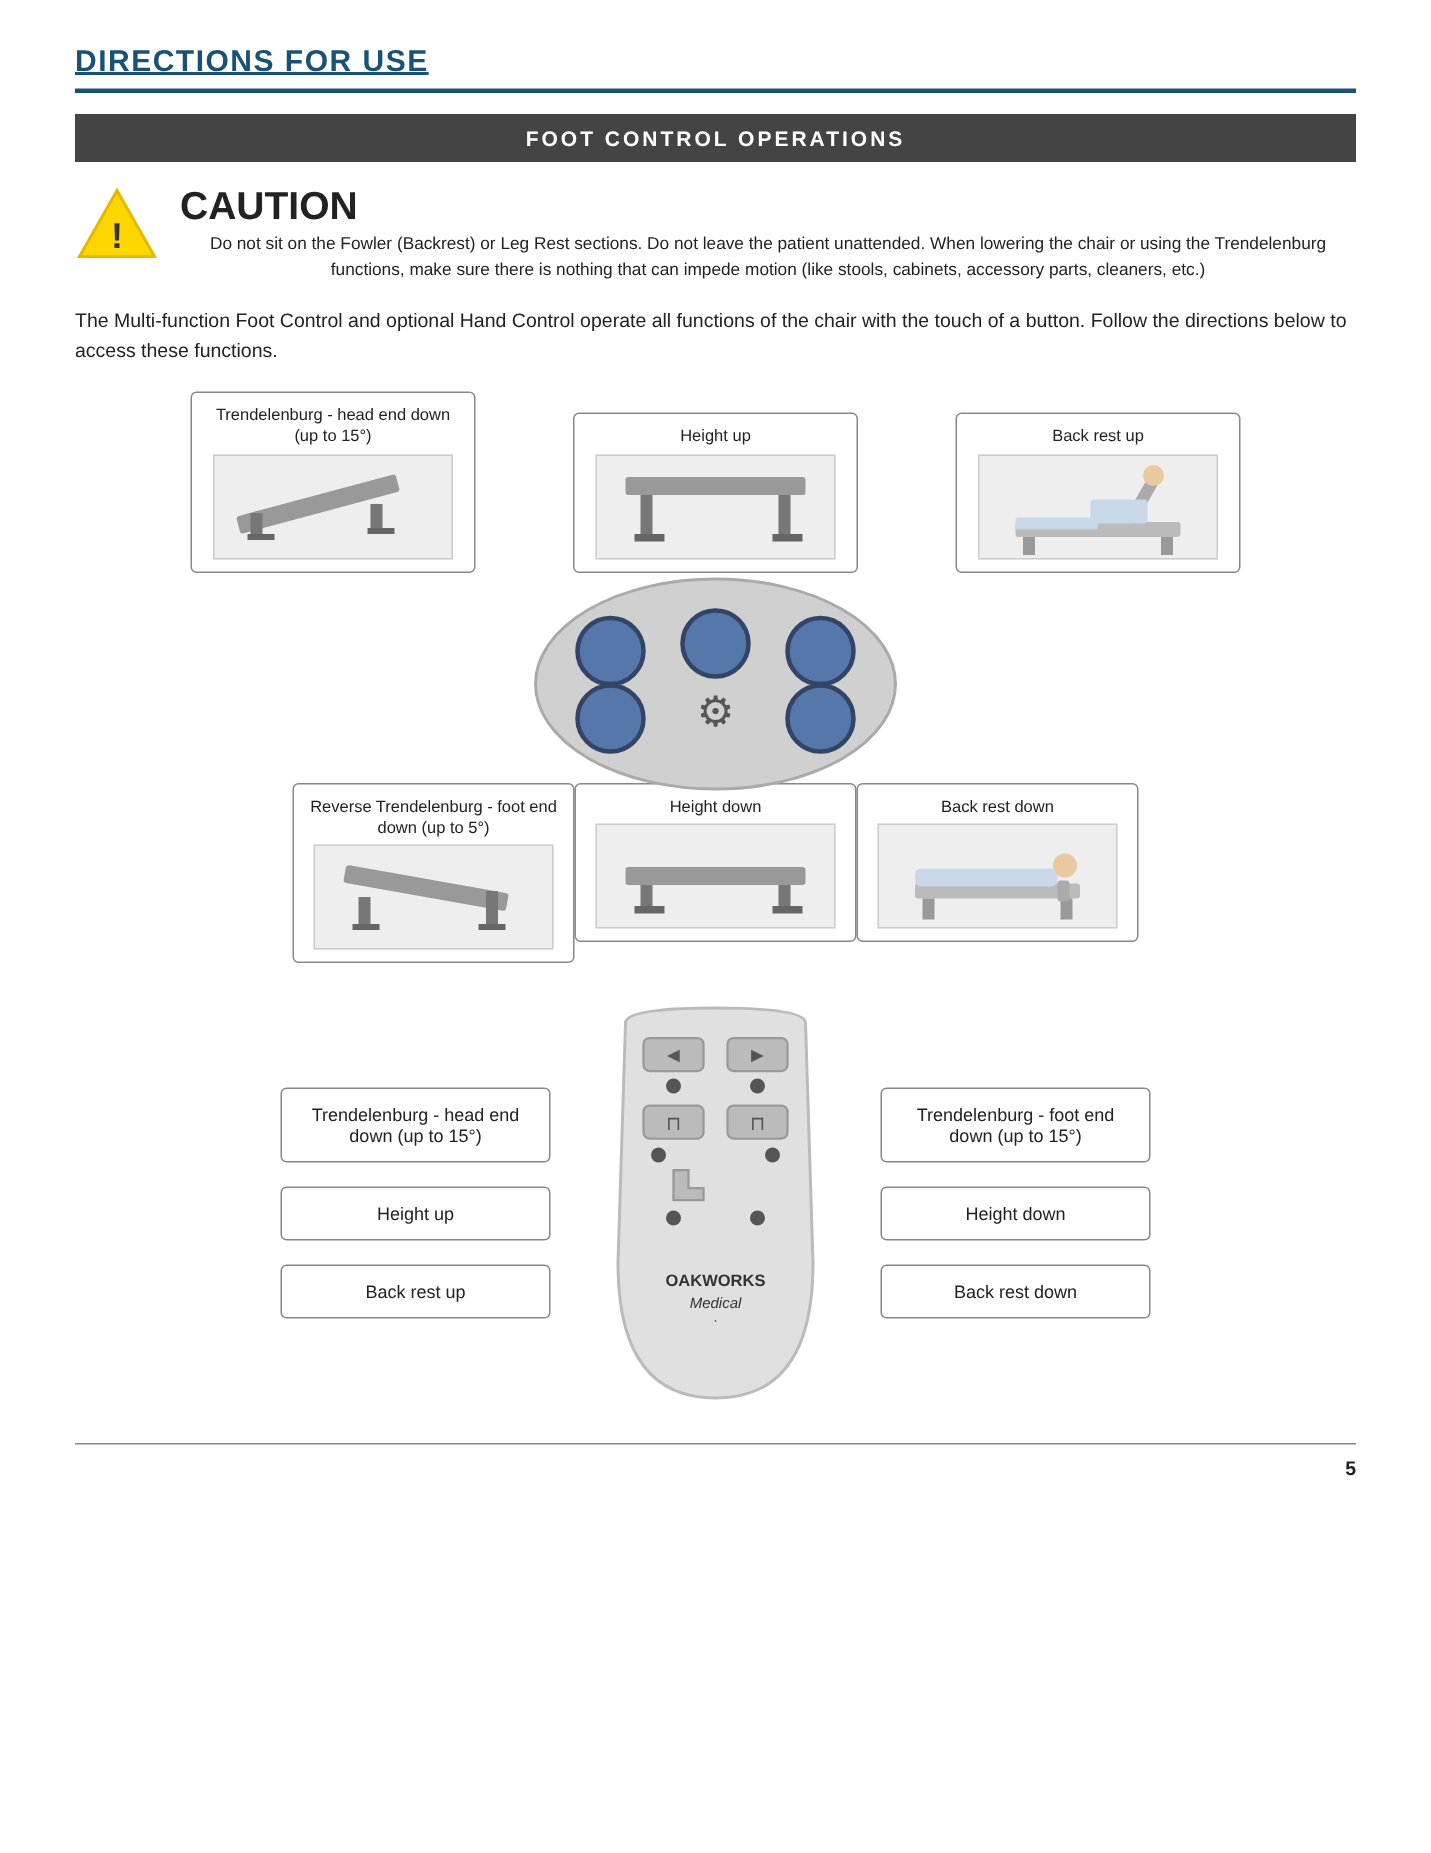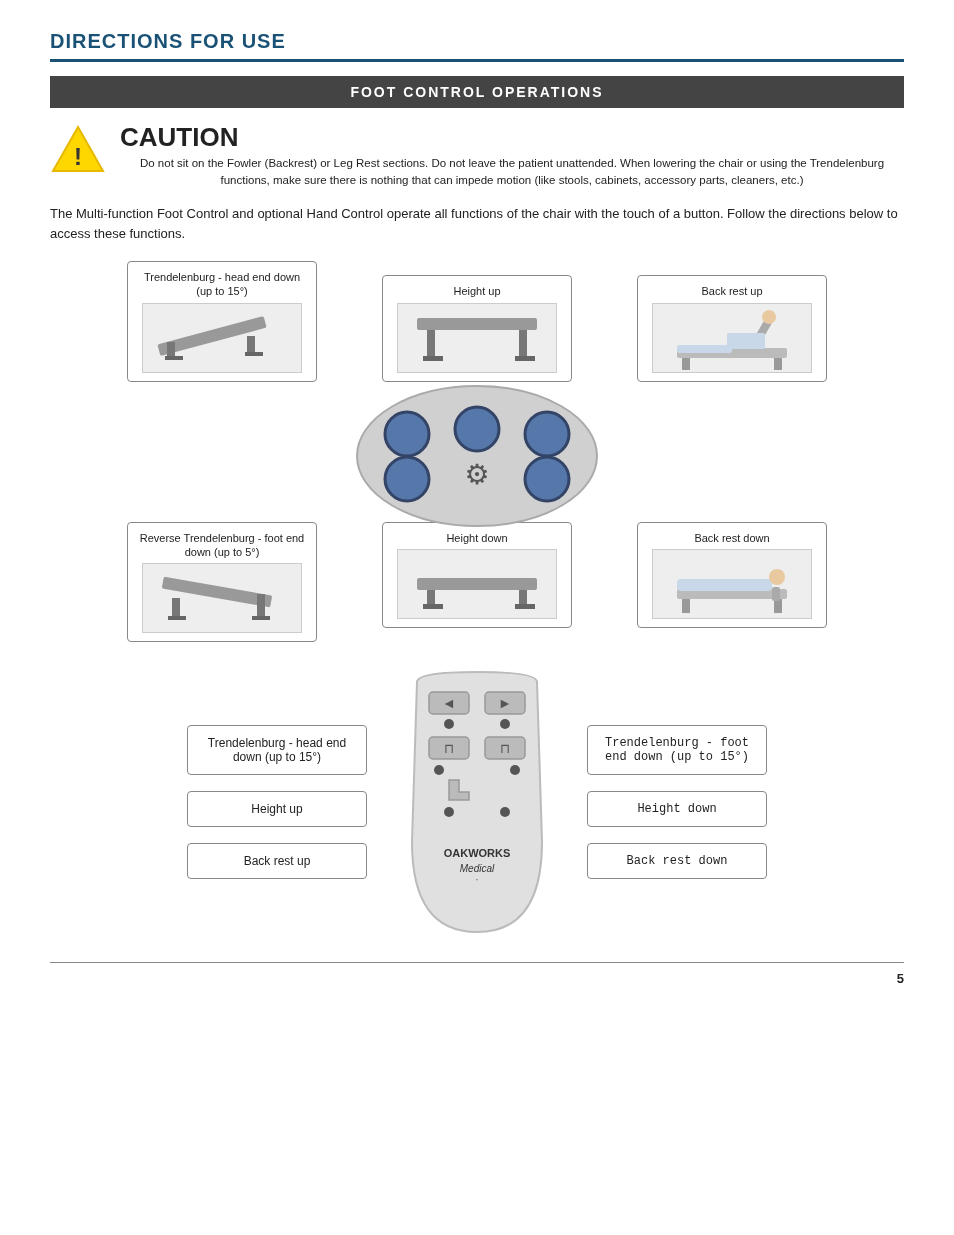--- a/index.html
+++ b/index.html
@@ -11,20 +11,21 @@
       min-height: 1235px;
       padding: 30px 50px 30px 50px;
       font-size: 13px;
     }
     .page-title {
       color: #1a5276;
       font-size: 20px;
       font-weight: bold;
       letter-spacing: 1px;
       margin-bottom: 6px;
+      text-decoration: underline;
     }
     .title-rule {
       border: none;
       border-top: 3px solid #1a5276;
       margin-bottom: 14px;
     }
     .section-header {
       background: #444;
       color: #fff;
       font-size: 14px;
@@ -98,21 +99,20 @@
       align-items: flex-end;
       width: 200px;
     }
     .hand-right-col {
       display: flex;
       flex-direction: column;
       gap: 16px;
       justify-content: center;
       align-items: flex-start;
       width: 200px;
-      font-family: Liberation Mono, monospace;
     }
     .hand-center-col {
       display: flex;
       flex-direction: column;
       align-items: center;
       justify-content: center;
       width: 220px;
     }
     .hand-box {
       border: 1.5px solid #888;
@@ -245,21 +245,21 @@
             <circle cx="135" cy="55" r="22" fill="#5577aa" stroke="#334466" stroke-width="3"></circle>
             <circle cx="205" cy="60" r="22" fill="#5577aa" stroke="#334466" stroke-width="3"></circle>
             <circle cx="65" cy="105" r="22" fill="#5577aa" stroke="#334466" stroke-width="3"></circle>
             <circle cx="205" cy="105" r="22" fill="#5577aa" stroke="#334466" stroke-width="3"></circle>
 
             <text x="135" y="110" text-anchor="middle" font-size="28" fill="#555">⚙</text>
           </svg>
         </div>
       </div>
 
-      <div style="display:flex; justify-content:space-between; align-items:flex-start; width:700px; margin-top:-10px;">
+      <div style="display:flex; justify-content:space-between; align-items:flex-start; width:564px; margin-top:-10px;">
 
         <div class="diagram-box">
           <div class="label">Reverse Trendelenburg - foot end down (up to 5°)</div>
           <div style="width:160px;height:70px;background:#eee;border:1px solid #ccc;margin:0 auto;display:flex;align-items:center;justify-content:center;">
             <svg width="140" height="60" viewBox="0 0 140 60">
               <rect x="10" y="18" width="110" height="12" rx="2" fill="#999" transform="rotate(10,65,24)"></rect>
               <rect x="20" y="30" width="8" height="20" fill="#777"></rect>
               <rect x="105" y="26" width="8" height="24" fill="#777"></rect>
               <rect x="16" y="48" width="18" height="4" fill="#666"></rect>
               <rect x="100" y="48" width="18" height="4" fill="#666"></rect>

